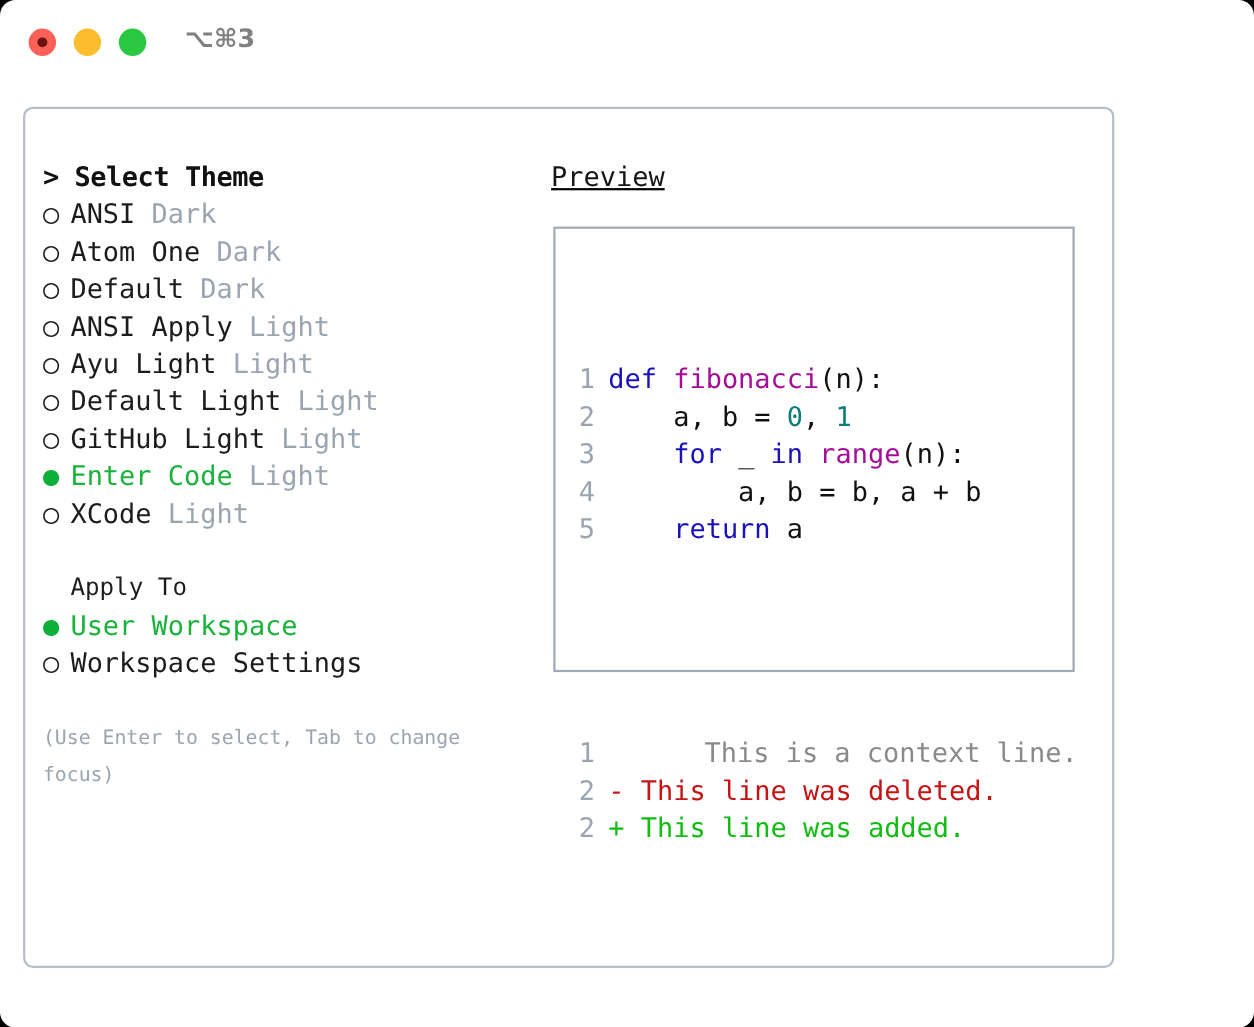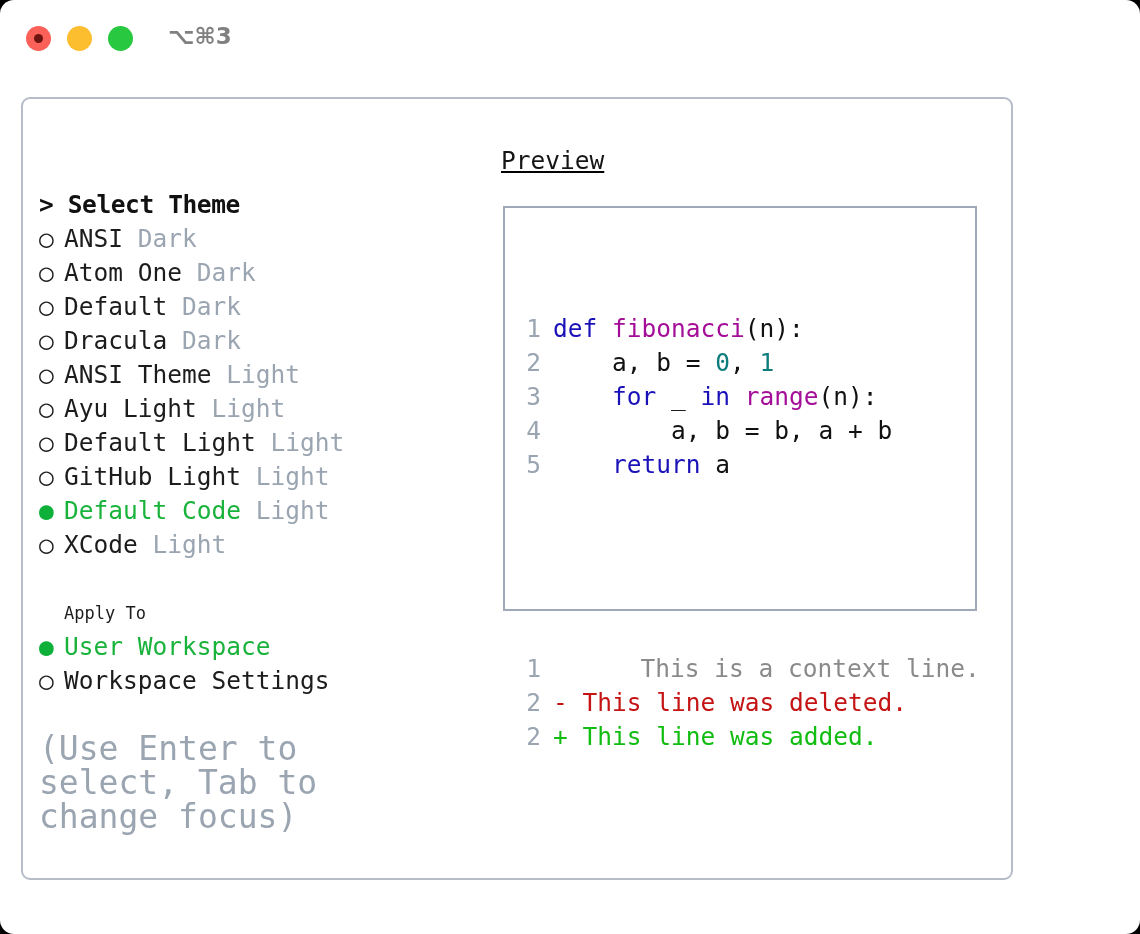--- a/index.html
+++ b/index.html
@@ -77,21 +77,20 @@
     border-radius: 9px;
     background: #ffffff;
   }
 
   
   .left-col {
     position: absolute;
     left: 16px;
     top: 45px;
     width: 440px;
-    margin-top: 44px;
   }
 
   .row {
     height: 34px;
     line-height: 34px;
     font-size: 24.5px;
     white-space: pre;
     color: #1c1c1c;
   }
   .row .bullet {
@@ -107,29 +106,29 @@
   .row .dim  { color: #9aa5b1; }
   .row.selected { color: #19b33c; }
   .row.selected .bullet { color: #0fb03a; }
   .row.selected .dim { color: #9aa5b1; }
 
   .spacer-sm { height: 34px; }
 
   .section-label {
     height: 34px;
     line-height: 34px;
-    font-size: 17px;
+    font-size: 22px;
     white-space: pre;
     color: #1c1c1c;
     padding-left: 25px;
   }
 
   .hint {
     margin-top: 34px;
-    font-size: 33px;
+    font-size: 18px;
     line-height: 34px;
     color: #9aa5b1;
     width: 400px;
   }
 
   
   .right-col {
     position: absolute;
     left: 478px;
     top: 45px;
@@ -148,21 +147,21 @@
     top: 62px;
     width: 474px;
     height: 405px;
     border: 2px solid #9fa9b8;
     background: #ffffff;
   }
 
   .code {
     position: absolute;
     left: 12px;
-    top: 36px;
+    top: 52px;
     font-size: 24.5px;
     line-height: 34px;
     white-space: pre;
   }
   .cline { height: 34px; white-space: pre; }
   .ln {
     display: inline-block;
     width: 24px;
     text-align: right;
     color: #9aa5b1;
@@ -192,26 +191,25 @@
   </div>
 
   <div class="panel">
 
     <div class="left-col">
       <div class="row header-row">&gt; Select Theme</div>
       <div id="theme-list">
           <div class="row"><span class="bullet">○</span><span>ANSI</span><span class="dim"> Dark</span></div>
           <div class="row"><span class="bullet">○</span><span>Atom One</span><span class="dim"> Dark</span></div>
           <div class="row"><span class="bullet">○</span><span>Default</span><span class="dim"> Dark</span></div>
-          <div class="row"><span class="bullet">○</span><span>Dracula</span><span class="dim"> Dark</span></div>
-          <div class="row"><span class="bullet">○</span><span>ANSI Theme</span><span class="dim"> Light</span></div>
+          <div class="row"><span class="bullet">○</span><span>ANSI Apply</span><span class="dim"> Light</span></div>
           <div class="row"><span class="bullet">○</span><span>Ayu Light</span><span class="dim"> Light</span></div>
           <div class="row"><span class="bullet">○</span><span>Default Light</span><span class="dim"> Light</span></div>
           <div class="row"><span class="bullet">○</span><span>GitHub Light</span><span class="dim"> Light</span></div>
-          <div class="row selected"><span class="bullet">●</span><span>Default Code</span><span class="dim"> Light</span></div>
+          <div class="row selected"><span class="bullet">●</span><span>Enter Code</span><span class="dim"> Light</span></div>
           <div class="row"><span class="bullet">○</span><span>XCode</span><span class="dim"> Light</span></div>
         </div>
 
       <div class="spacer-sm"></div>
 
       <div class="section-label">Apply To</div>
       <div id="apply-list">
           <div class="row selected"><span class="bullet">●</span><span>User Workspace</span></div>
           <div class="row"><span class="bullet">○</span><span>Workspace Settings</span></div>
         </div>

